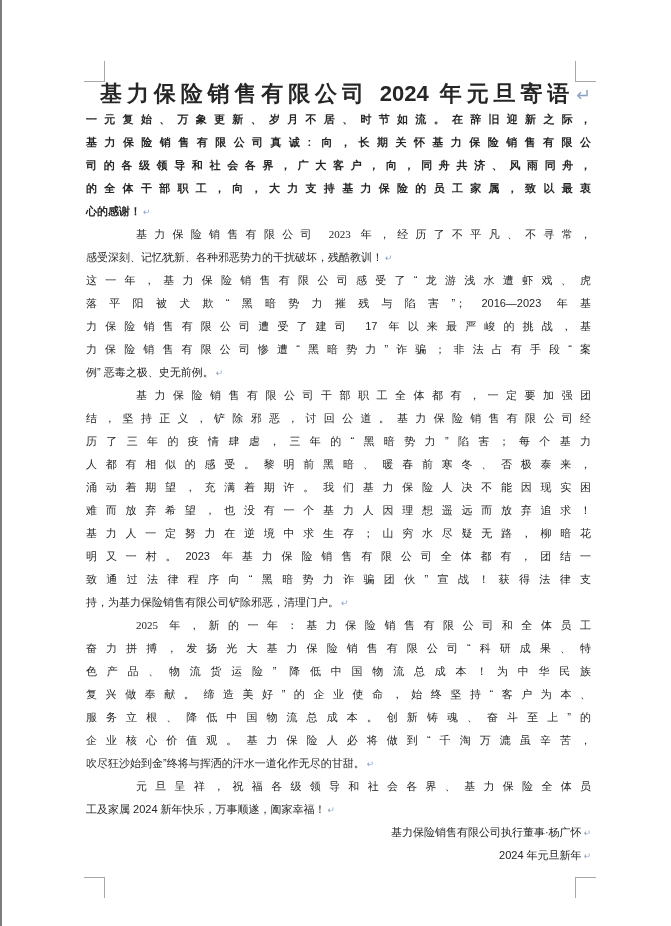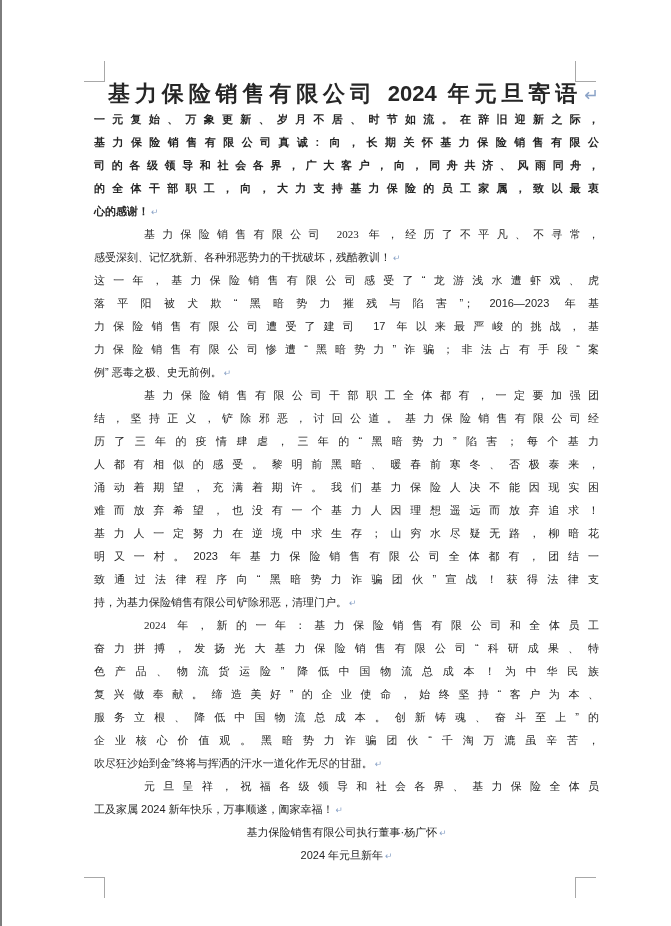--- a/index.html
+++ b/index.html
@@ -19,40 +19,40 @@
   }
   
   .cm { position: absolute; width: 20px; height: 20px; }
   .cm-tl { left: 84px;  top: 61px;  border-right: 1px solid #a8a8a8; border-bottom: 1px solid #a8a8a8; }
   .cm-tr { left: 575px; top: 61px;  border-left: 1px solid #a8a8a8;  border-bottom: 1px solid #a8a8a8; }
   .cm-bl { left: 84px;  top: 877px; border-right: 1px solid #a8a8a8; border-top: 1px solid #a8a8a8; }
   .cm-br { left: 575px; top: 877px; border-left: 1px solid #a8a8a8;  border-top: 1px solid #a8a8a8; }
 
   .textcol {
     position: absolute;
-    left: 94px;
+    left: 86px;
     top: 79px;
     width: 505px;
     color: #262626;
   }
   .line {
     font-size: 11px;
     line-height: 23px;
     height: 23px;
     white-space: nowrap;
     overflow: visible;
   }
   .line.j {
     white-space: normal;
     text-align: justify;
     text-align-last: justify;
     text-justify: inter-character;
   }
   .line.b { font-weight: bold; }
-  .line.c { text-align: center; white-space: normal; }
+  .line.c { text-align: right; white-space: normal; }
   .line.i { padding-left: 50px; box-sizing: border-box; font-family: Liberation Serif, serif; }
   .line.title {
     font-size: 22px;
     line-height: 29px;
     height: 29px;
     font-weight: bold;
     padding-left: 14px;
     box-sizing: border-box;
   }
   .cr {
@@ -90,25 +90,25 @@
       <div class="line j i">基力保险销售有限公司干部职工全体都有，一定要加强团</div>
       <div class="line j">结，坚持正义，铲除邪恶，讨回公道。基力保险销售有限公司经</div>
       <div class="line j">历了三年的疫情肆虐，三年的“黑暗势力”陷害；每个基力</div>
       <div class="line j">人都有相似的感受。黎明前黑暗、暖春前寒冬、否极泰来，</div>
       <div class="line j">涌动着期望，充满着期许。我们基力保险人决不能因现实困</div>
       <div class="line j">难而放弃希望，也没有一个基力人因理想遥远而放弃追求！</div>
       <div class="line j">基力人一定努力在逆境中求生存；山穷水尽疑无路，柳暗花</div>
       <div class="line j">明又一村。2023 年基力保险销售有限公司全体都有，团结一</div>
       <div class="line j">致通过法律程序向“黑暗势力诈骗团伙”宣战！获得法律支</div>
       <div class="line">持，为基力保险销售有限公司铲除邪恶，清理门户。<span class="cr">↵</span></div>
-      <div class="line j i">2024 年，新的一年：基力保险销售有限公司和全体员工</div>
+      <div class="line j i">2025 年，新的一年：基力保险销售有限公司和全体员工</div>
       <div class="line j">奋力拼搏，发扬光大基力保险销售有限公司“科研成果、特</div>
       <div class="line j">色产品、物流货运险” 降低中国物流总成本！为中华民族</div>
       <div class="line j">复兴做奉献。缔造美好”的企业使命，始终坚持“客户为本、</div>
       <div class="line j">服务立根、降低中国物流总成本。创新铸魂、奋斗至上”的</div>
-      <div class="line j">企业核心价值观。黑暗势力诈骗团伙“千淘万漉虽辛苦，</div>
+      <div class="line j">企业核心价值观。基力保险人必将做到“千淘万漉虽辛苦，</div>
       <div class="line">吹尽狂沙始到金”终将与挥洒的汗水一道化作无尽的甘甜。<span class="cr">↵</span></div>
       <div class="line j i">元旦呈祥，祝福各级领导和社会各界、基力保险全体员</div>
       <div class="line">工及家属 2024 新年快乐，万事顺遂，阖家幸福！<span class="cr">↵</span></div>
       <div class="line c">基力保险销售有限公司执行董事·杨广怀<span class="cr">↵</span></div>
       <div class="line c">2024 年元旦新年<span class="cr">↵</span></div>
     </div>
 </div>
 
 </body></html>

